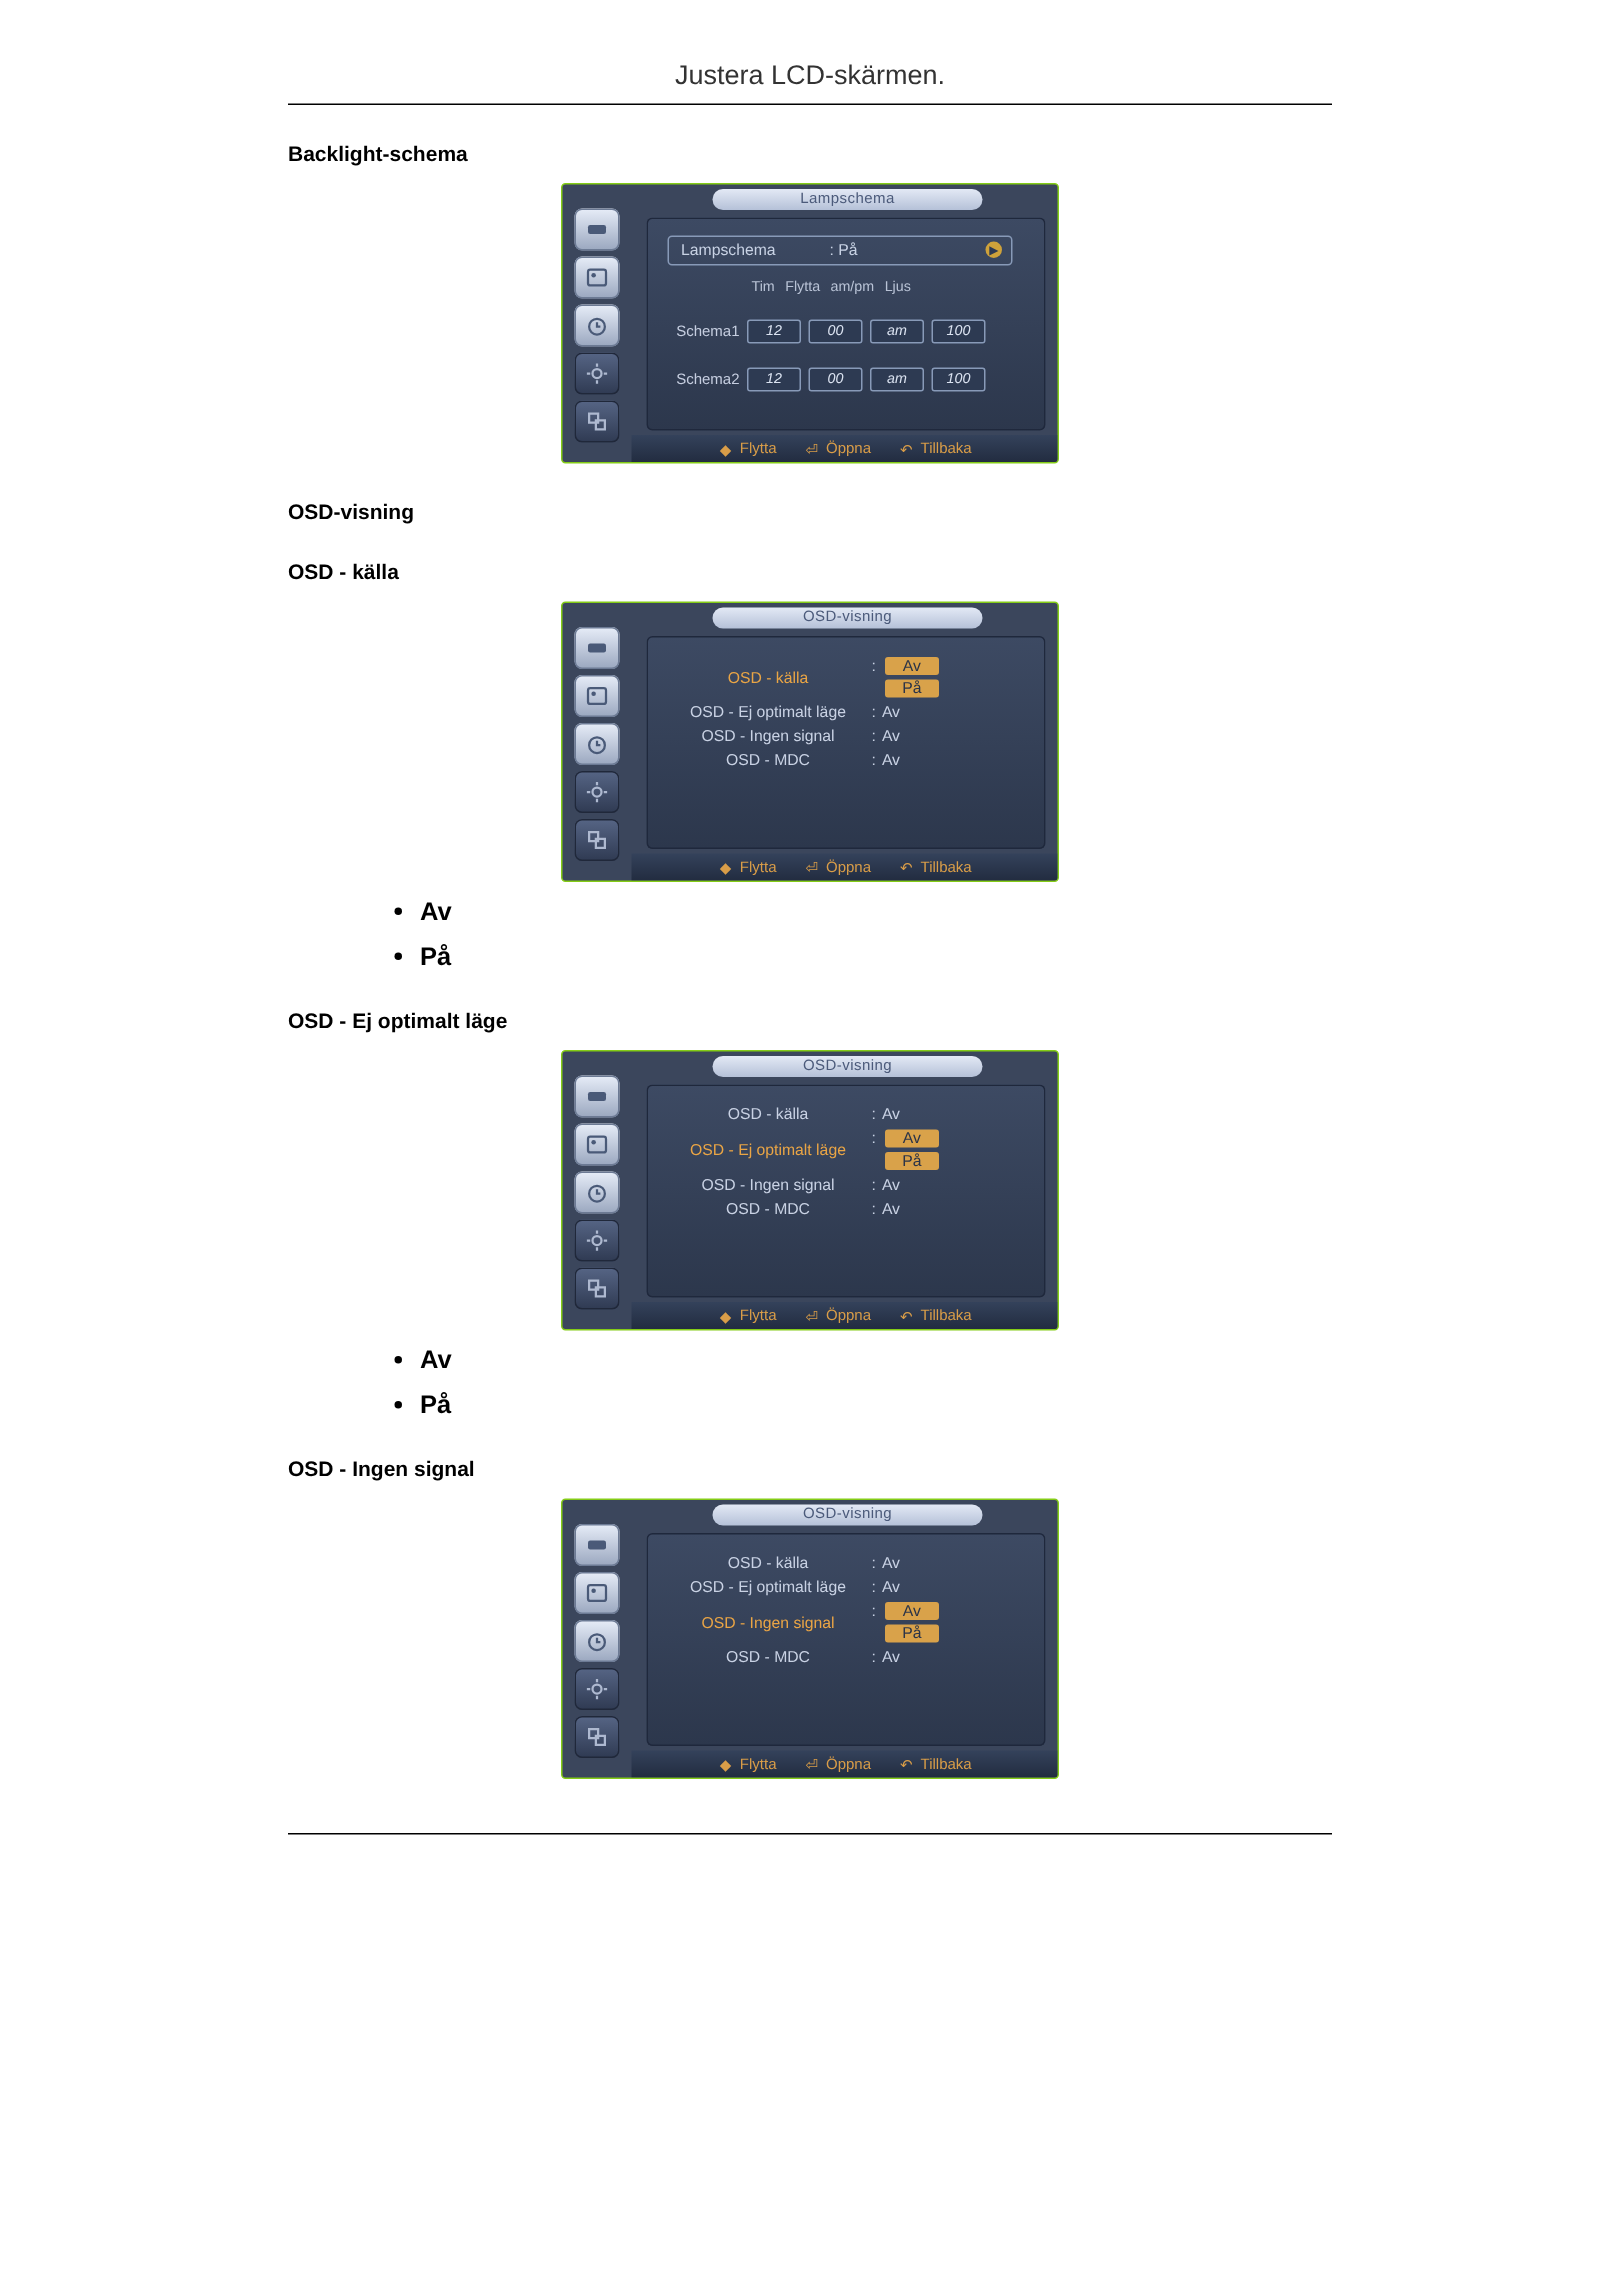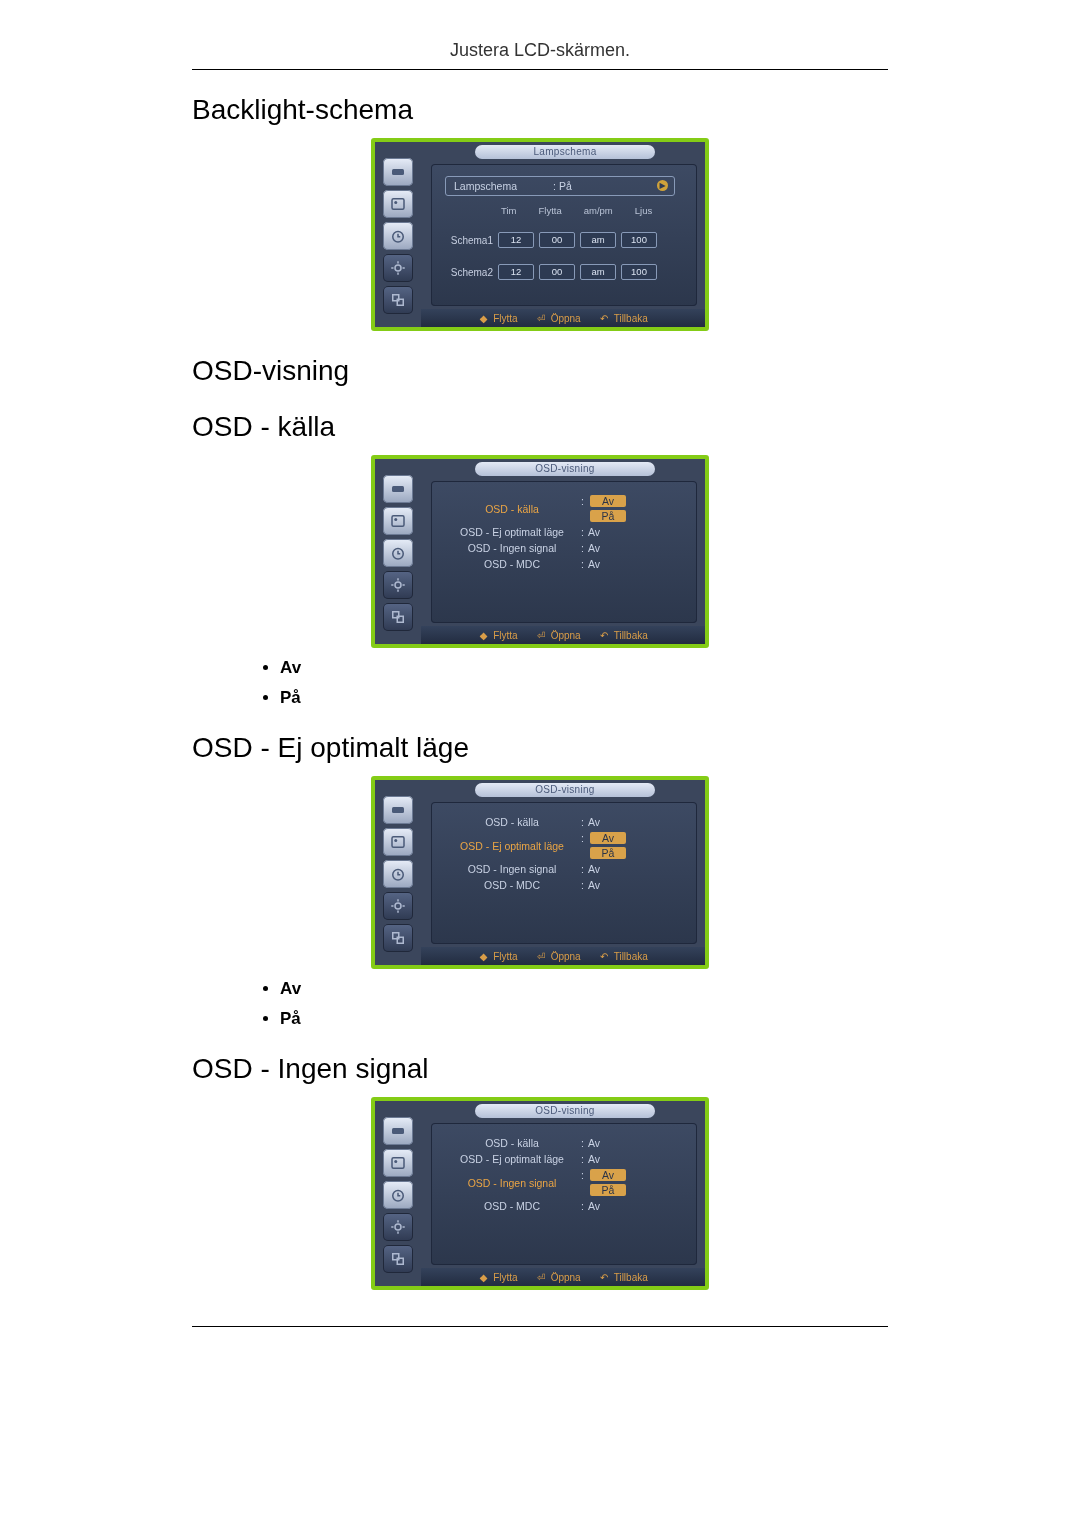--- a/index.html
+++ b/index.html
@@ -25,43 +25,43 @@
     border: none;
     border-top: 1.5px solid #000;
     margin: 0 0 18px 0;
   }
   .hr-bottom {
     border: none;
     border-top: 1.5px solid #000;
     margin: 36px 0 0 0;
   }
   h2.section-title {
-    font-size: 28px;
-    font-weight: normal;
+    font-size: 14px;
+    font-weight: bold;
     margin: 24px 0 12px 0;
   }
   .desc {
     font-size: 18px;
     color: #222;
     margin: 14px 0 8px 70px;
   }
   ul.opts {
     margin: 10px 0 8px 88px;
     padding: 0;
     list-style: disc;
     font-size: 17px;
     font-weight: bold;
   }
   ul.opts li { margin: 10px 0; }
   .osd-shot {
     margin: 6px auto 6px auto;
     width: 330px;
     height: 185px;
     background: #3b465c;
-    border: 4px solid #84cc16;
+    border: 1px solid #84cc16;
     position: relative;
     font-size: 11px;
     color: #cfd7e6;
     border-radius: 3px;
     overflow: hidden;
   }
   .sidebar {
     position: absolute;
     left: 0; top: 14px; bottom: 0;
     width: 46px;
@@ -123,21 +123,21 @@
     color: #d99d48;
     display: flex; align-items: center; gap: 4px;
   }
   .footer-bar .ficon {
     width: 11px; height: 11px;
     display: inline-block;
   }
   .lamp-row-hdr {
     display: flex;
     margin-left: 58px;
-    gap: 22px;
+    gap: 7px;
     font-size: 9.5px;
     color: #b9c3d6;
     margin-top: 9px;
   }
   .lamp-row {
     display: flex;
     align-items: center;
     gap: 5px;
     margin-top: 16px;
   }
@@ -147,20 +147,21 @@
     min-width: 26px;
     height: 14px;
     border: 1px solid #889ab8;
     background: #2d3a52;
     text-align: center;
     font-size: 9.5px;
     line-height: 14px;
     color: #dbe3f1;
     border-radius: 2px;
     padding: 0 4px;
+    font-style: italic;
   }
   .lamp-top {
     display: flex;
     align-items: center;
     gap: 6px;
     border: 1px solid #889ab8;
     padding: 3px 8px;
     border-radius: 3px;
     position: relative;
     margin: 4px 10px 2px 2px;

